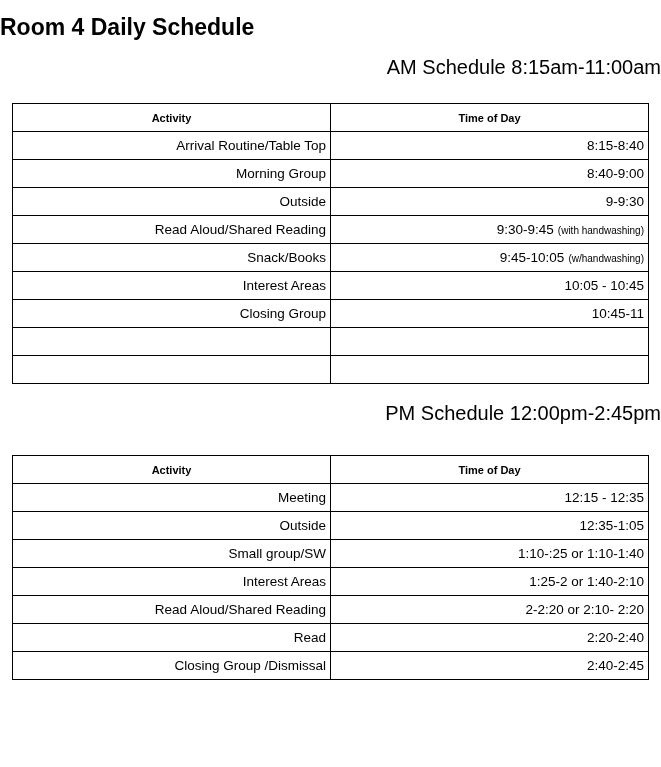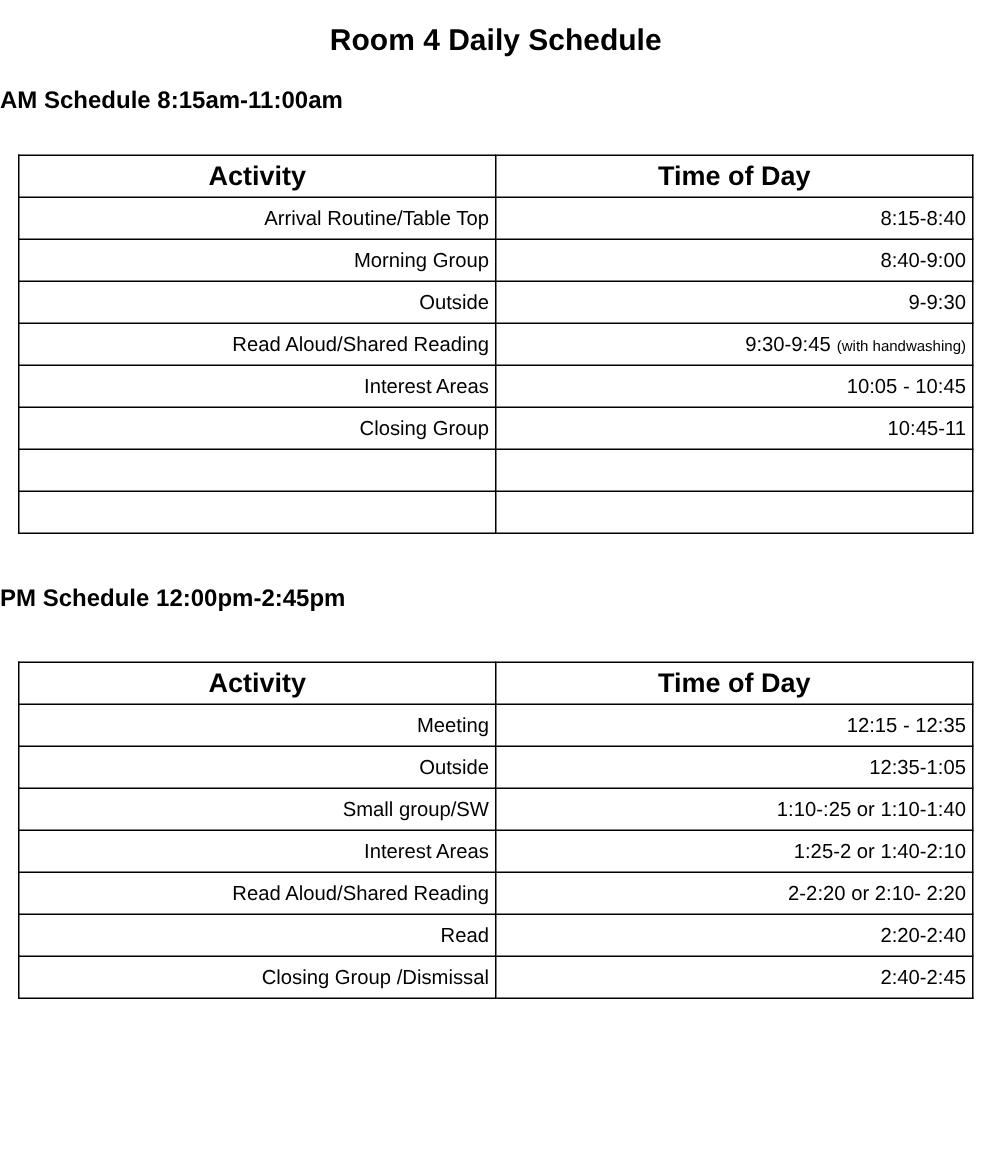--- a/index.html
+++ b/index.html
@@ -10,50 +10,49 @@
     font-family: "Liberation Sans", sans-serif;
   }
   .page {
     width: 661px;
     height: 767px;
     background: #ffffff;
     overflow: hidden;
   }
   .doc-title {
     margin: 12px 0 0 0;
-    text-align: center;
-    font-size: 20px;
+    font-size: 23px;
     font-weight: bold;
     line-height: 30px;
   }
   .subtitle {
-    text-align: left;
-    font-size: 16px;
+    text-align: right;
+    font-size: 20px;
     line-height: 19px;
-    font-weight: bold;
+    font-weight: normal;
   }
   .subtitle-am { margin-top: 16px; }
-  .subtitle-pm { margin-top: 34px; }
+  .subtitle-pm { margin-top: 20px; }
   table.schedule {
     width: 637px;
     margin: 26px auto 0 auto;
     border-collapse: collapse;
     table-layout: fixed;
   }
   table.schedule.pm-table { margin-top: 32px; }
   table.schedule th,
   table.schedule td {
     border: 1.5px solid #000000;
     height: 27px;
     vertical-align: middle;
     overflow: hidden;
     white-space: nowrap;
   }
   table.schedule th {
-    font-size: 18px;
+    font-size: 11px;
     font-weight: bold;
     text-align: center;
     padding: 0;
     width: 50%;
   }
   table.schedule td {
     font-size: 13.5px;
     text-align: right;
     padding: 0 4px 0 7px;
   }
@@ -87,20 +86,24 @@
           <td><span>Morning Group</span></td>
           <td><span>8:40-9:00</span></td>
         </tr>
         <tr>
           <td><span>Outside</span></td>
           <td><span>9-9:30</span></td>
         </tr>
         <tr>
           <td><span>Read Aloud/Shared Reading</span></td>
           <td><span>9:30-9:45</span><span class="time-note">(with handwashing)</span></td>
+        </tr>
+        <tr>
+          <td><span>Snack/Books</span></td>
+          <td><span>9:45-10:05</span><span class="time-note">(w/handwashing)</span></td>
         </tr>
         <tr>
           <td><span>Interest Areas</span></td>
           <td><span>10:05 - 10:45</span></td>
         </tr>
         <tr>
           <td><span>Closing Group</span></td>
           <td><span>10:45-11</span></td>
         </tr>
         <tr>

